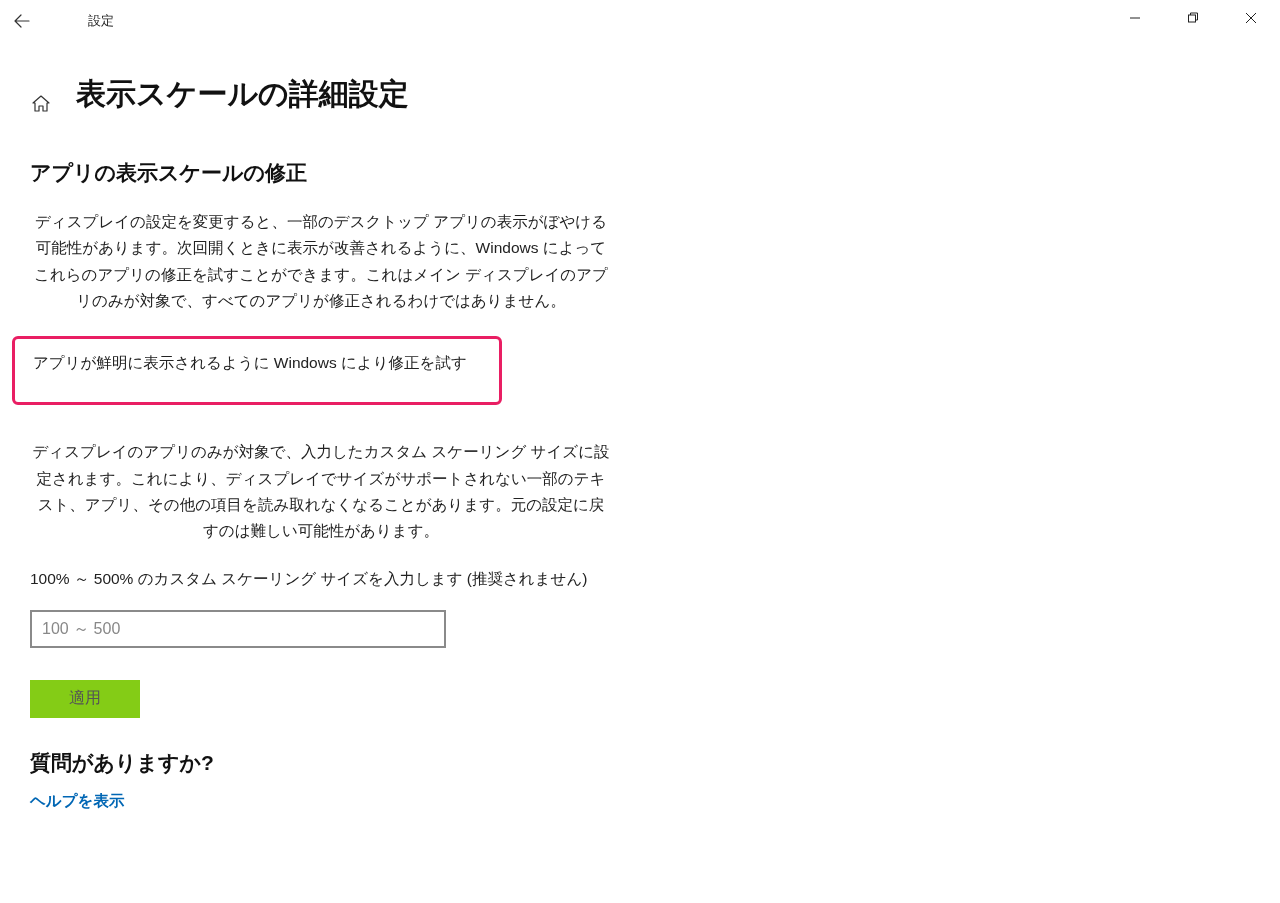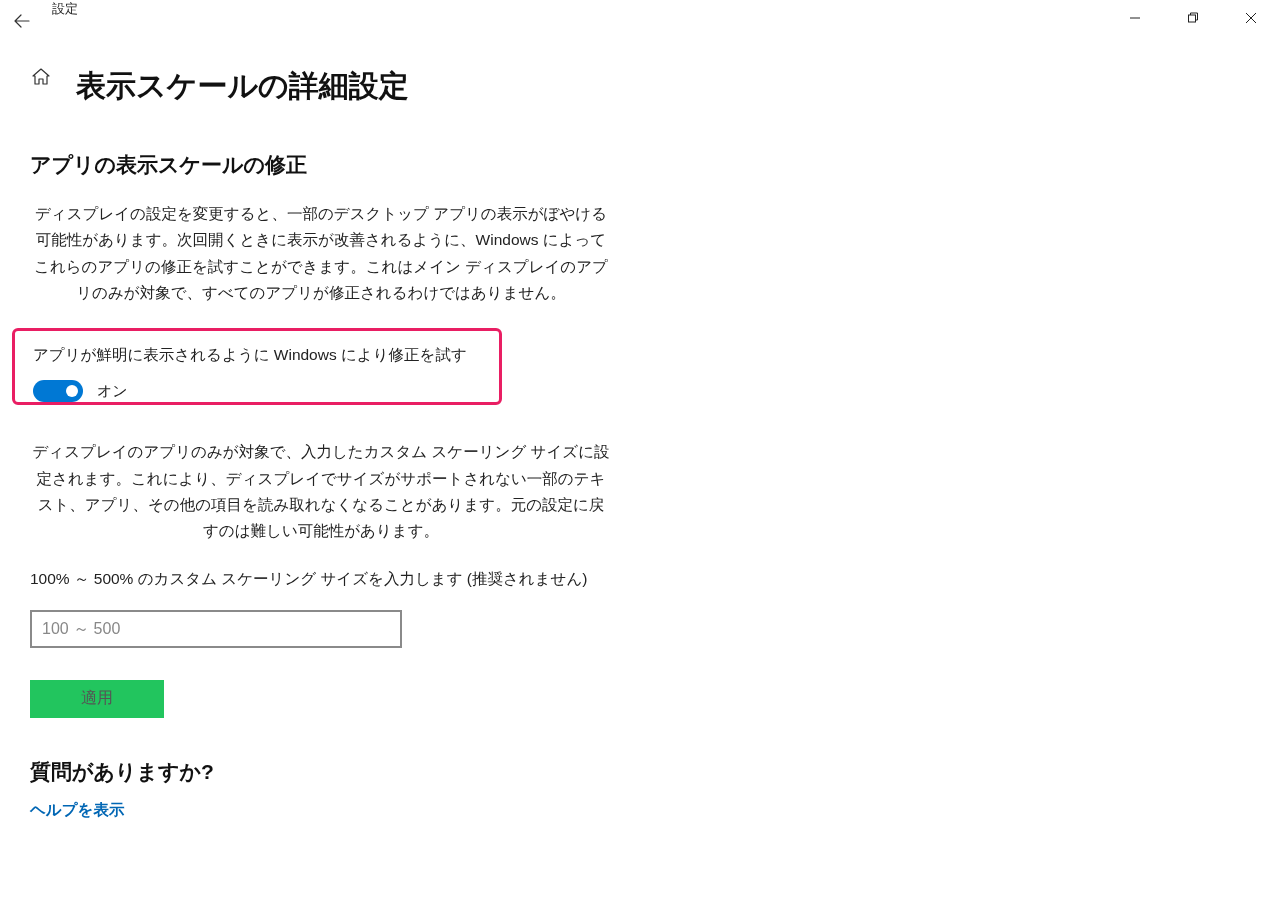--- a/index.html
+++ b/index.html
@@ -11,23 +11,24 @@
       font-family: "Yu Gothic UI", "Meiryo UI", "Segoe UI", sans-serif;
       background: #ffffff;
       color: #000000;
       width: 1280px;
       height: 903px;
       overflow: hidden;
       position: relative;
     }
     .titlebar {
       display: flex;
-      align-items: flex-start;
+      align-items: center;
       height: 42px;
       position: relative;
+      gap: 36px;
     }
     .back-btn {
       width: 44px;
       height: 42px;
       display: flex;
       align-items: center;
       justify-content: center;
       cursor: pointer;
     }
     .app-title {
@@ -49,22 +50,22 @@
       align-items: center;
       justify-content: center;
       cursor: pointer;
     }
     .content {
       padding-left: 30px;
       padding-right: 30px;
     }
     .page-header {
       display: flex;
-      align-items: flex-start;
-      margin-top: 24px;
+      align-items: flex-end;
+      margin-top: 32px;
       margin-bottom: 44px;
     }
     .home-icon {
       width: 22px;
       height: 22px;
       display: flex;
       align-items: center;
       justify-content: center;
       margin-right: 24px;
     }
@@ -83,21 +84,21 @@
       font-size: 15.5px;
       line-height: 1.7;
       max-width: 582px;
       color: #222;
       margin-bottom: 16px;
       text-align: center;
     }
     .highlight-box {
       border: 3px solid #e91e63;
       border-radius: 6px;
-      padding: 14px 8px 0 0;
+      padding: 14px 8px 14px 0;
       margin-left: -18px;
       padding-left: 18px;
       max-width: 490px;
       margin-top: 22px;
       margin-bottom: 34px;
     }
     .toggle-label {
       font-size: 15.5px;
       color: #222;
       margin-bottom: 14px;
@@ -129,42 +130,42 @@
       font-size: 15px;
       color: #222;
     }
     .input-label {
       font-size: 15.5px;
       color: #222;
       margin-bottom: 20px;
       margin-top: 24px;
     }
     .text-input {
-      width: 372px;
+      width: 416px;
       height: 38px;
       border: 2px solid #8a8a8a;
       padding: 0 10px;
       font-size: 16px;
       color: #666;
       font-family: inherit;
       outline: none;
       margin-bottom: 32px;
     }
     .text-input::placeholder {
       color: #888;
     }
     .apply-btn {
-      width: 134px;
+      width: 110px;
       height: 38px;
-      background: #22c55e;
+      background: #84cc16;
       border: none;
       font-size: 16px;
       color: #555;
       cursor: not-allowed;
-      margin-bottom: 40px;
+      margin-bottom: 31px;
       font-family: inherit;
     }
     .question-title {
       font-size: 21px;
       font-weight: 600;
       margin-bottom: 14px;
       color: #111;
     }
     .link {
       font-size: 15.5px;
@@ -215,26 +216,20 @@
       </svg>
     </div>
     <h1 class="page-title">表示スケールの詳細設定</h1>
   </div>
 
   <h2 class="section-title">アプリの表示スケールの修正</h2>
   <p class="body-text">ディスプレイの設定を変更すると、一部のデスクトップ アプリの表示がぼやける可能性があります。次回開くときに表示が改善されるように、Windows によってこれらのアプリの修正を試すことができます。これはメイン ディスプレイのアプリのみが対象で、すべてのアプリが修正されるわけではありません。</p>
 
   <div class="highlight-box">
     <span class="toggle-label">アプリが鮮明に表示されるように Windows により修正を試す</span>
-    <div class="toggle-row">
-      <div class="toggle">
-        <div class="toggle-knob"></div>
-      </div>
-      <span class="toggle-state">オン</span>
-    </div>
   </div>
 
   <div class="section2">
     <p class="body-text">ディスプレイのアプリのみが対象で、入力したカスタム スケーリング サイズに設定されます。これにより、ディスプレイでサイズがサポートされない一部のテキスト、アプリ、その他の項目を読み取れなくなることがあります。元の設定に戻すのは難しい可能性があります。</p>
     <p class="input-label">100% ～ 500% のカスタム スケーリング サイズを入力します (推奨されません)</p>
     <input class="text-input" type="text" placeholder="100 ～ 500" style="">
     <br>
     <button class="apply-btn">適用</button>
   </div>
 

